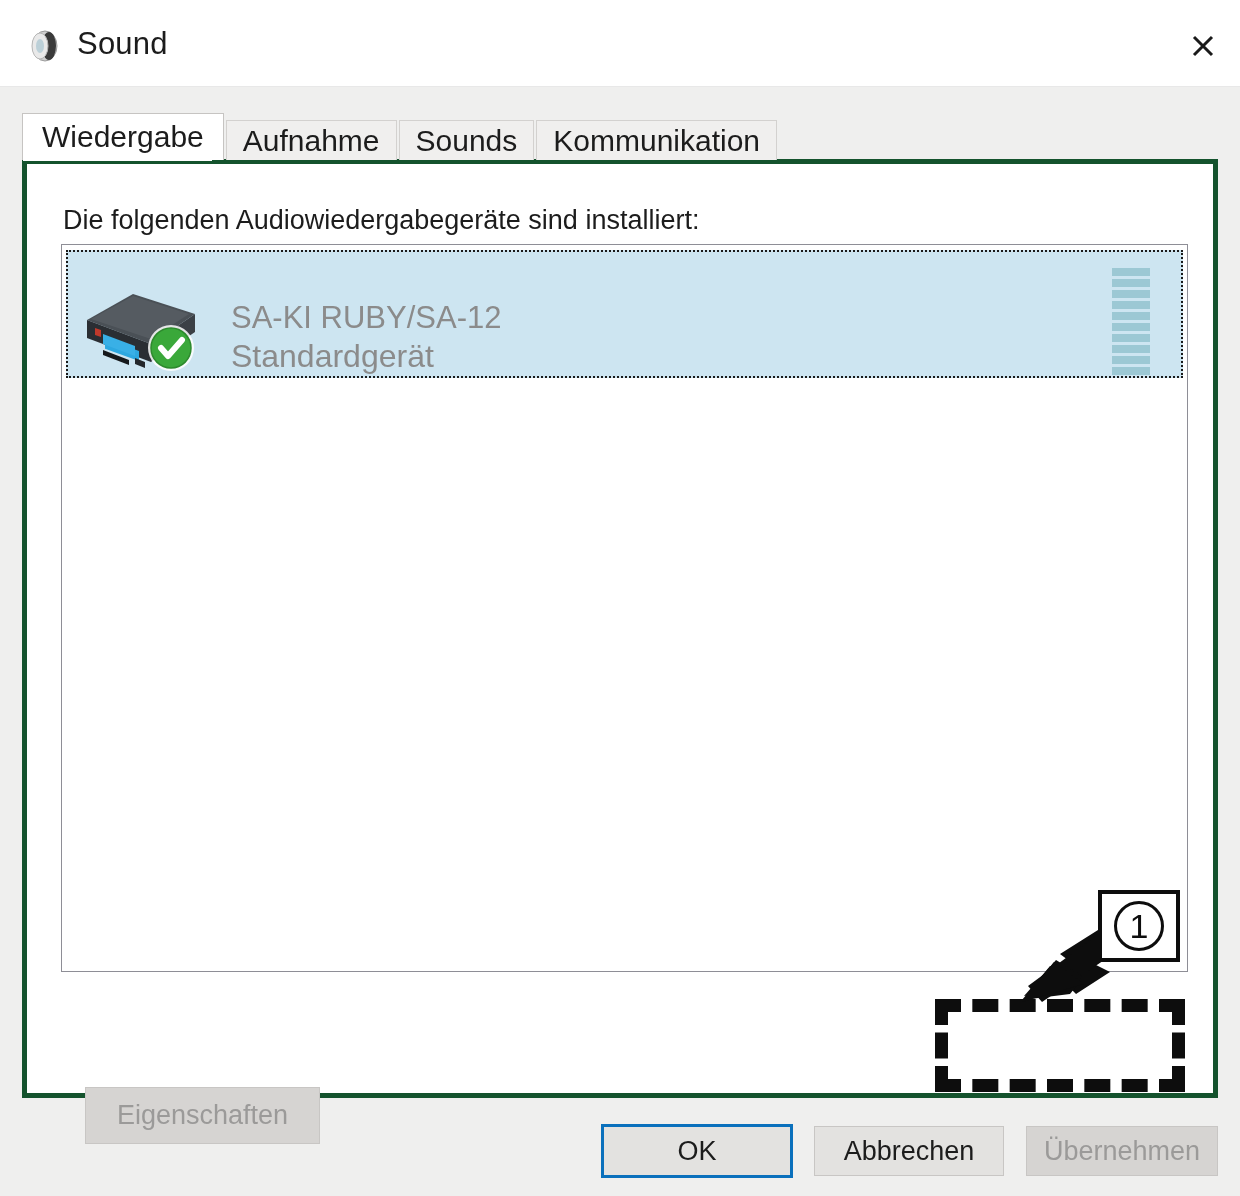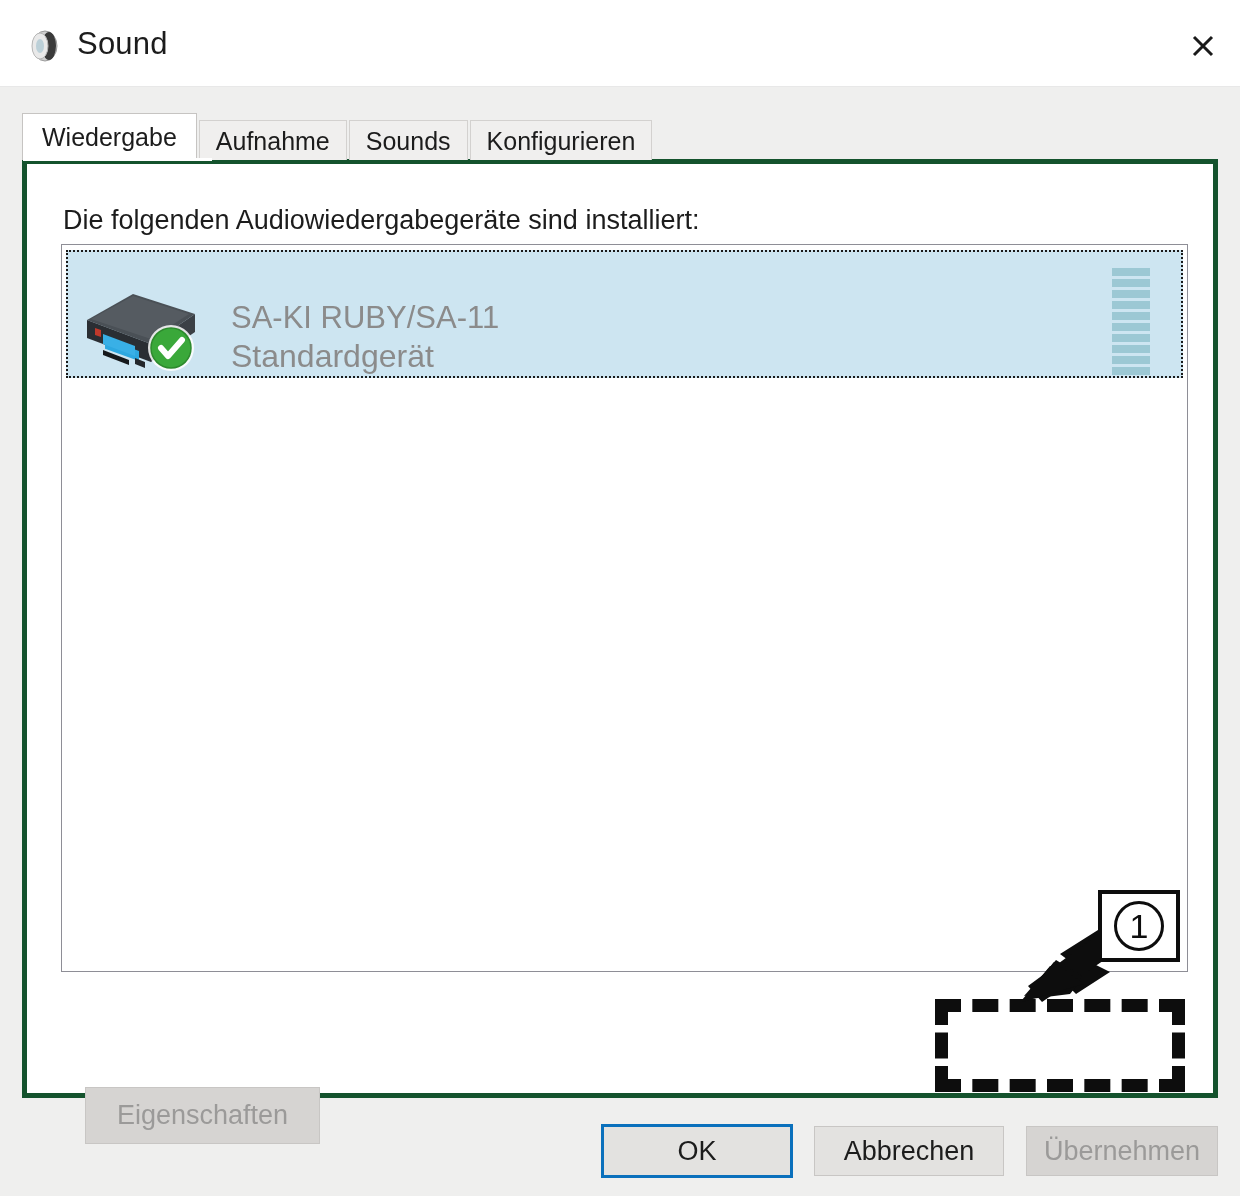--- a/index.html
+++ b/index.html
@@ -76,21 +76,21 @@
     left: 22px; top: 26px;
     height: 47px;
     display: flex;
     align-items: flex-end;
     z-index: 3;
   }
   .tab {
     background: #f0efee;
     border: 1px solid #d3d1cf;
     border-bottom: none;
-    font-size: 25px;
+    font-size: 30px;
     color: #1c1c1c;
     padding: 0 16px;
     height: 40px;
     line-height: 40px;
     box-sizing: border-box;
     white-space: nowrap;
     margin-right: 2px;
     cursor: default;
   }
   .tab.active {
@@ -329,21 +329,21 @@
       </svg>
     </div>
   </div>
 
   <div id="dialog-body">
 
     <div id="tabstrip">
       <div class="tab active">Wiedergabe</div>
       <div class="tab">Aufnahme</div>
       <div class="tab">Sounds</div>
-      <div class="tab">Konfigurieren</div>
+      <div class="tab">Kommunikation</div>
     </div>
 
     <div id="tabpanel">
 
       <div id="intro-text">Die folgenden Audiowiedergabegeräte sind installiert:</div>
 
       <div id="device-list">
         <div class="device-row">
           <div class="device-icon">
             <svg width="120" height="100" viewBox="0 0 120 100">
@@ -357,21 +357,21 @@
               <polygon points="22,62 54,74 54,84 22,72" fill="#39b0e6"></polygon>
               <polygon points="14,56 20,58 20,65 14,63" fill="#c0392b"></polygon>
               <polygon points="22,78 48,88 48,93 22,83" fill="#16191c"></polygon>
               <polygon points="54,86 64,90 64,96 54,92" fill="#23272b"></polygon>
 
               <circle cx="90" cy="76" r="23" fill="#ffffff" opacity="0.85"></circle>
               <circle cx="90" cy="76" r="20" fill="#3aa83a" stroke="#2d8a2d" stroke-width="1.5"></circle>
               <path d="M80 76 L87 84 L101 68" stroke="#ffffff" stroke-width="6" fill="none" stroke-linecap="round" stroke-linejoin="round"></path>
             </svg>
           </div>
-          <div class="device-sub">SA-KI RUBY/SA-11</div>
+          <div class="device-sub">SA-KI RUBY/SA-12</div>
           <div class="device-status">Standardgerät</div>
           <div class="vu-meter">
             <div class="vu-bar"></div>
             <div class="vu-bar"></div>
             <div class="vu-bar"></div>
             <div class="vu-bar"></div>
             <div class="vu-bar"></div>
             <div class="vu-bar"></div>
             <div class="vu-bar"></div>
             <div class="vu-bar"></div>

